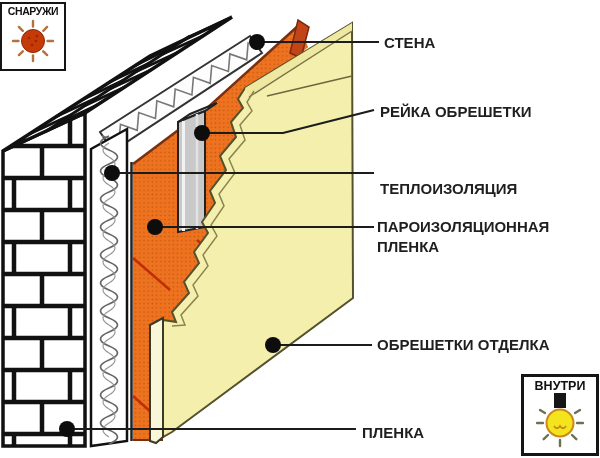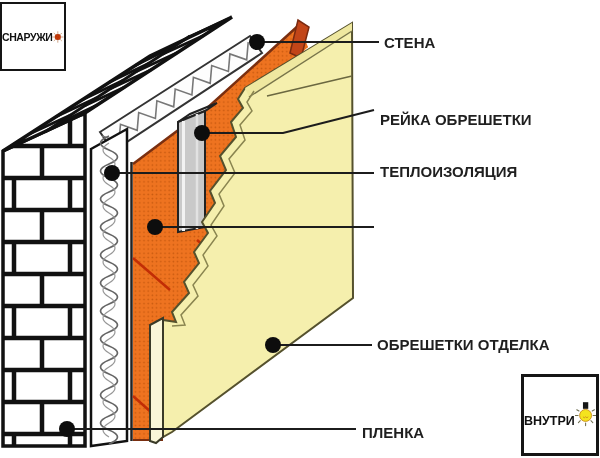--- a/index.html
+++ b/index.html
@@ -2,26 +2,26 @@
 <html style="--film-orange: #EE7320; --film-dot: #C85A10; --panel-yellow: #F5EFAD; --panel-top: #EFE8A0; --batten-gray: #C9C9C9; --sun-red: #C63A08; --bulb-yellow: #F4E41E; --line-dark: #1C1C1C; --text: #1F1F1F;"><head>
 <meta charset="utf-8">
 <style>
   html,body{margin:0;padding:0;background:#fff;}
   #canvas{position:relative;width:600px;height:458px;background:#fff;overflow:hidden;
           font-family:"Liberation Sans",sans-serif;}
   #scene{position:absolute;left:0;top:0;}
   .callout{position:absolute;font-weight:bold;font-size:15px;line-height:20px;
            color:var(--text,#1f1f1f);white-space:pre-line;letter-spacing:0;}
   .badge{position:absolute;background:#fff;border:2px solid #151515;box-sizing:border-box;
-         display:flex;flex-direction:row;align-items:center;}
+         display:flex;flex-direction:column;align-items:center;}
   .badge-label{font-weight:bold;color:#111;text-align:center;width:100%;}
   #badge-outside{left:0;top:2px;width:66px;height:69px;}
   #badge-outside .badge-label{font-size:10.5px;letter-spacing:-0.4px;padding-top:1px;}
   #badge-inside{left:521px;top:374px;width:78px;height:82px;border-width:3px;}
-  #badge-inside .badge-label{font-size:12.5px;padding-top:11px;}
+  #badge-inside .badge-label{font-size:12.5px;padding-top:2px;}
   .badge svg{display:block;}
 </style>
 </head>
 <body>
 
 <div id="canvas">
 
   <svg id="scene" width="600" height="458" viewBox="0 0 600 458">
     <defs>
       <pattern id="brickp" width="56" height="64" patternUnits="userSpaceOnUse" patternTransform="translate(0,18)">
@@ -89,22 +89,24 @@
       <circle cx="257" cy="42" r="8"></circle>
       <circle cx="202" cy="133" r="8"></circle>
       <circle cx="112" cy="173" r="8"></circle>
       <circle cx="155" cy="227" r="8"></circle>
       <circle cx="273" cy="345" r="8"></circle>
       <circle cx="67" cy="429" r="8"></circle>
     </g>
   </svg>
 
   <div class="callout" style="left:384px;top:33px">СТЕНА</div>
-  <div class="callout" style="left:380px;top:110px">РЕЙКА ОБРЕШЕТКИ</div>
-  <div class="callout" style="left:380px;top:162px">ТЕПЛОИЗОЛЯЦИЯ</div>
+  <div class="callout" style="left:380px;top:102px">РЕЙКА ОБРЕШЕТКИ</div>
+  <div class="callout" style="left:380px;top:179px">ТЕПЛОИЗОЛЯЦИЯ</div>
+  <div class="callout" style="left:377px;top:217px">ПАРОИЗОЛЯЦИОННАЯ
+ПЛЕНКА</div>
   <div class="callout" style="left:377px;top:335px">ОБРЕШЕТКИ ОТДЕЛКА</div>
   <div class="callout" style="left:362px;top:423px">ПЛЕНКА</div>
 
   <div class="badge" id="badge-outside">
     <div class="badge-label">СНАРУЖИ</div>
     <svg width="44" height="48" viewBox="0 0 44 48">
       <g stroke="#B5713F" stroke-width="2.4" stroke-linecap="round">
         <line x1="36.5" y1="24" x2="42" y2="24"></line>
           <line x1="32.3" y1="13.8" x2="36.1" y2="9.9"></line>
         <line x1="22" y1="9.5" x2="22" y2="4"></line>

